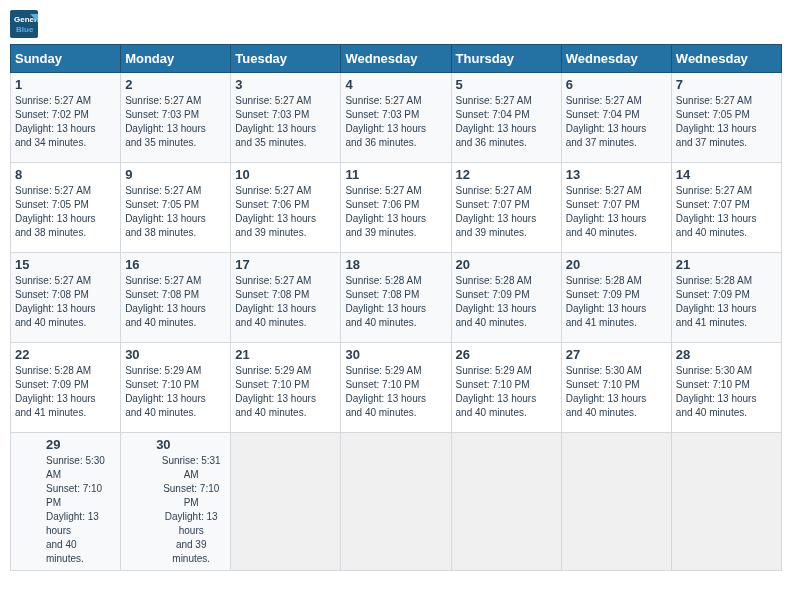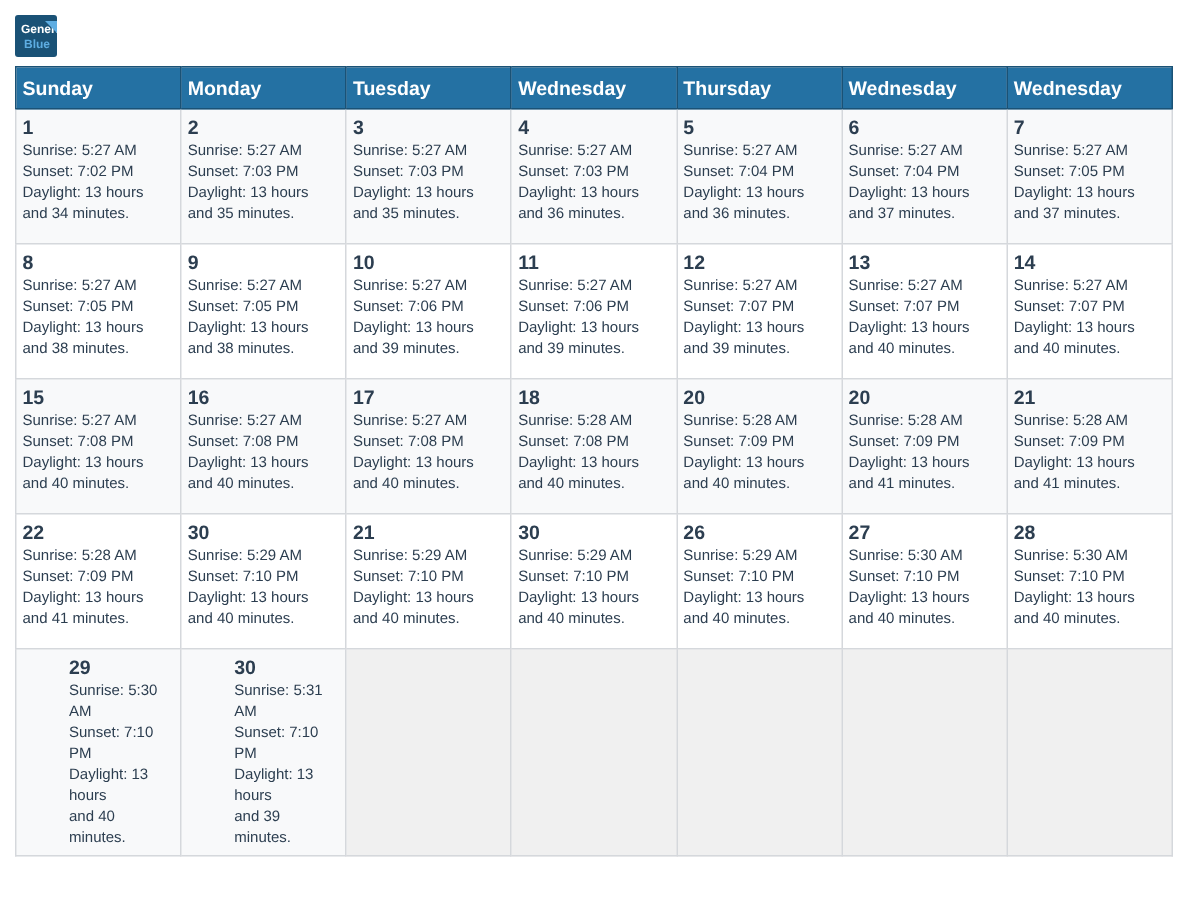--- a/index.html
+++ b/index.html
@@ -330,21 +330,21 @@
       <tr>
         <td>
           <span class="day-num">29</span>
           <div class="day-info" style="white-space: pre-line;">Sunrise: 5:30 AM
 Sunset: 7:10 PM
 Daylight: 13 hours
 and 40 minutes.</div>
         </td>
         <td>
           <span class="day-num">30</span>
-          <div class="day-info" style="white-space: pre-line;">Sunrise: 5:31 AM
+          <div class="day-info" style="white-space: pre-line; text-align: center;">Sunrise: 5:31 AM
 Sunset: 7:10 PM
 Daylight: 13 hours
 and 39 minutes.</div>
         </td>
         <td class="empty"></td>
         <td class="empty"></td>
         <td class="empty"></td>
         <td class="empty"></td>
         <td class="empty"></td>
       </tr>

